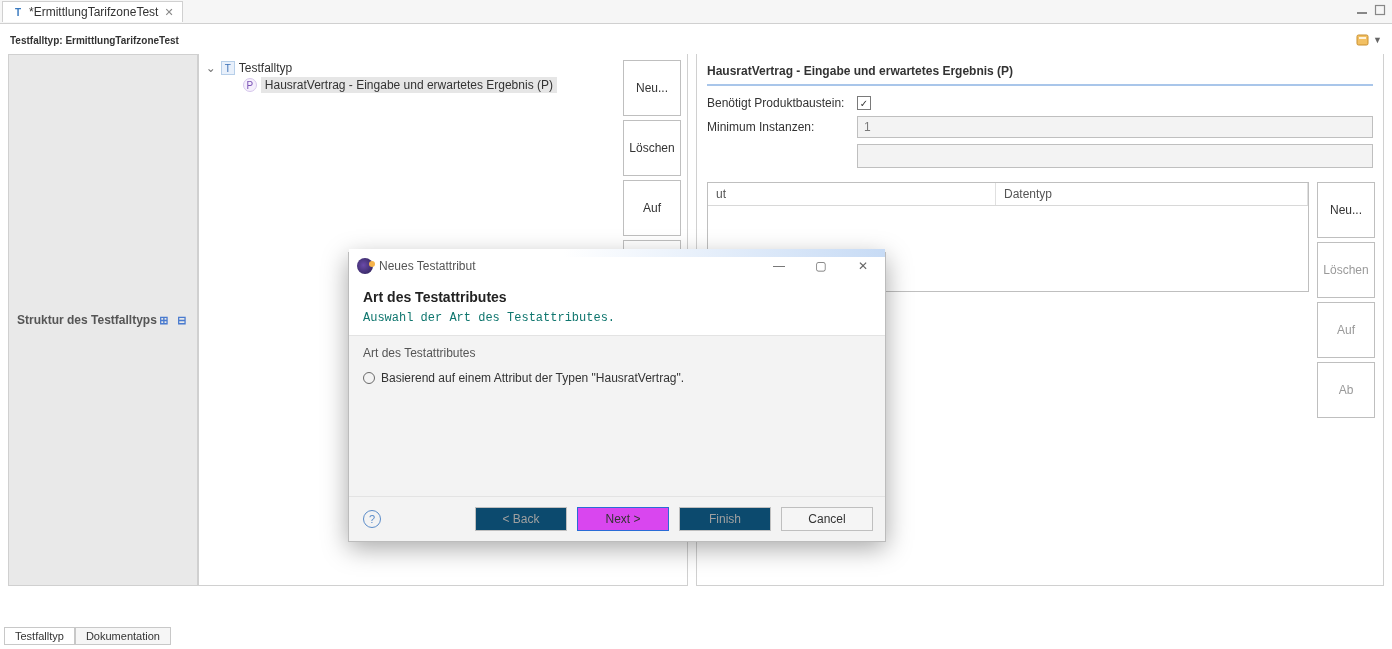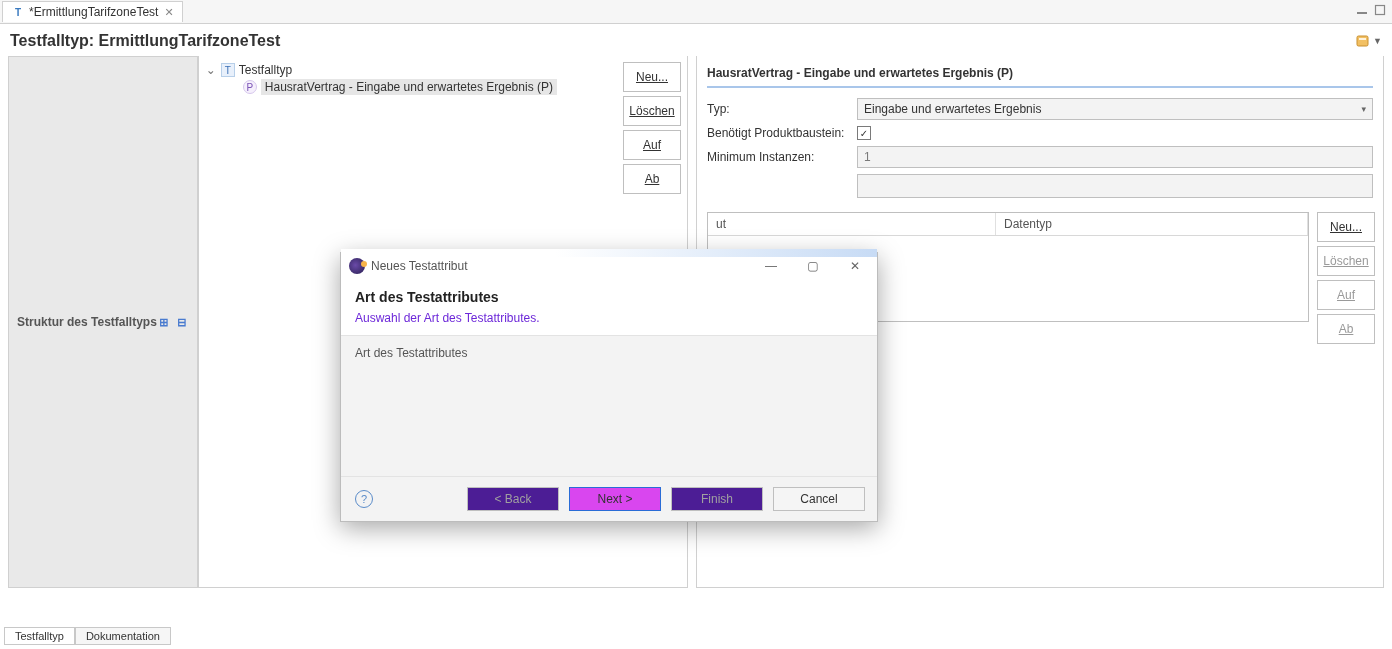--- a/index.html
+++ b/index.html
@@ -8,40 +8,40 @@
 
 .tabbar { display: flex; align-items: center; height: 24px; border-bottom: 1px solid #d0d0d0; background: #f6f6f6; position: relative; }
 .tab { display: flex; align-items: center; gap: 4px; padding: 3px 8px; background: #fff; border: 1px solid #d0d0d0; border-bottom: none; margin-left: 2px; }
 .tab-icon { width: 14px; height: 14px; display: inline-flex; align-items: center; justify-content: center; color: #3a7ac0; font-weight: bold; font-size: 10px; }
 .tab-close { color: #888; font-size: 11px; margin-left: 2px; cursor: default; }
 .tabbar-controls { position: absolute; right: 6px; top: 4px; display: flex; gap: 6px; color: #888; }
 .wc-icon { width: 12px; height: 12px; display: inline-block; }
 
 
 .page-title-row { display: flex; align-items: center; justify-content: space-between; padding: 8px 10px 6px 10px; }
-.page-title { font-size: 16px; font-weight: 600; color: #333; }
+.page-title { font-size: 10px; font-weight: 600; color: #333; }
 .title-actions { display: flex; align-items: center; gap: 2px; }
 .title-actions .dropdown-triangle { color: #666; font-size: 9px; }
 
 
 .editor-body { display: flex; gap: 8px; padding: 0 8px 8px 8px; height: 540px; }
 .left-panel { width: 680px; display: flex; flex-direction: row; }
 .right-panel { flex: 1; display: flex; flex-direction: column; }
 
 
 .section-header { background: #e9e9e9; border: 1px solid #d0d0d0; padding: 4px 8px; display: flex; align-items: center; justify-content: space-between; font-weight: 600; color: #555; }
 .section-header .hdr-icons { display: flex; gap: 4px; }
 .hdr-icon { width: 14px; height: 14px; display: inline-flex; align-items: center; justify-content: center; color: #5a8cc9; font-size: 11px; cursor: default; }
 .hdr-icon.blue { color: #4a7bcf; }
 
 
 .struct-body { display: flex; border: 1px solid #d0d0d0; border-top: none; flex: 1; background: #fff; }
 .tree-area { flex: 1; padding: 6px; }
 .btn-col { width: 64px; padding: 6px 6px 6px 0; display: flex; flex-direction: column; gap: 4px; }
-.btn { background: #fff; border: 1px solid #bfbfbf; padding: 7px 0; text-align: center; cursor: default; width: 58px; text-decoration: underline; }
+.btn { background: #fff; border: 1px solid #bfbfbf; padding: 20px 0; text-align: center; cursor: default; width: 58px; }
 .btn.disabled { color: #9a9a9a; }
 .tree-row { display: flex; align-items: center; gap: 4px; padding: 1px 0; }
 .tree-toggle { width: 12px; text-align: center; color: #777; cursor: default; }
 .tree-indent { width: 18px; display: inline-block; }
 .tree-icon { width: 14px; height: 14px; display: inline-flex; align-items: center; justify-content: center; font-size: 10px; }
 .ti-t { background: #e8f0fb; color: #3a6fb5; border: 1px solid #b7cfe9; }
 .ti-p { background: #f5effc; color: #7a52b5; border: 1px solid #d6c7ec; border-radius: 50%; }
 .tree-sel { background: #e6e6e6; padding: 1px 4px; }
 
 
@@ -60,40 +60,40 @@
 .attr-head { display: flex; background: #fff; border-bottom: 1px solid #d8d8d8; }
 .attr-head .cell { padding: 4px 8px; border-right: 1px solid #e0e0e0; color: #555; }
 .attr-btns { width: 56px; display: flex; flex-direction: column; gap: 4px; }
 
 
 .bottom-tabs { position: absolute; left: 4px; bottom: 4px; display: flex; }
 .btab { border: 1px solid #c8c8c8; padding: 2px 10px; background: #f6f6f6; font-size: 11px; }
 .btab.active { background: #fff; }
 
 
-.modal { position: absolute; left: 340px; top: 252px; width: 538px; background: #fff; box-shadow: 0 6px 24px rgba(0,0,0,0.35); border: 1px solid #bcbcbc; }
+.modal { position: absolute; left: 348px; top: 252px; width: 538px; background: #fff; box-shadow: 0 6px 24px rgba(0,0,0,0.35); border: 1px solid #bcbcbc; }
 .modal-titlebar { display: flex; align-items: center; justify-content: space-between; padding: 5px 8px; background: #fff; }
 .modal-title-left { display: flex; align-items: center; gap: 6px; color: #555; }
 .modal-title-left .eclipse-icon { width: 16px; height: 16px; border-radius: 50%; background: radial-gradient(circle at 40% 45%, #6a4aa8 0%, #3b2b6a 70%); position: relative; }
 .modal-title-left .eclipse-icon::after { content: ""; position: absolute; right: -2px; top: 3px; width: 6px; height: 6px; background: #f6b34a; border-radius: 50%; }
 .modal-win-ctrls { display: flex; gap: 14px; color: #666; }
 .modal-win-ctrls span { width: 28px; text-align: center; }
 .modal-header { padding: 10px 14px 10px 14px; }
 .modal-header h3 { font-size: 14px; font-weight: 600; color: #222; margin-bottom: 6px; }
-.modal-header p { color: #6d28d9; }
+.modal-header p { color: #0f766e; font-family: Liberation Mono, monospace; }
 .modal-gradient { height: 8px; background: linear-gradient(to left, #c7dbf5 0%, #ffffff 60%); margin-top: -30px; margin-bottom: 22px; }
 .modal-section { padding: 10px 14px 18px 14px; background: #f3f3f3; border-top: 1px solid #e3e3e3; }
 .modal-section .grp-title { color: #555; margin-bottom: 8px; }
 .radio-row { display: flex; align-items: center; gap: 6px; padding: 3px 0; color: #333; }
 .radio { width: 12px; height: 12px; border: 1px solid #6a6a6a; border-radius: 50%; display: inline-flex; align-items: center; justify-content: center; }
 .radio.checked::after { content: ""; width: 6px; height: 6px; background: #333; border-radius: 50%; }
 .modal-footer { display: flex; align-items: center; justify-content: flex-end; gap: 10px; padding: 10px 12px; background: #f3f3f3; border-top: 1px solid #e3e3e3; position: relative; }
 .modal-footer .help-icon { position: absolute; left: 14px; width: 18px; height: 18px; border: 1.5px solid #5b8cc9; border-radius: 50%; color: #5b8cc9; display: flex; align-items: center; justify-content: center; font-size: 11px; }
 .modal-btn { width: 92px; padding: 4px 0; background: #f5f5f5; border: 1px solid #bfbfbf; text-align: center; cursor: default; }
-.modal-btn.disabled { color: #a0a0a0; background: #4c1d95; }
+.modal-btn.disabled { color: #a0a0a0; background: #0c4a6e; }
 .modal-btn.primary { border: 1.6px solid #2a6cd6; background: #d946ef; }
 
 svg { display: block; }
 </style>
 </head>
 <body>
 
 <div class="tabbar">
   <div class="tab">
     <span class="tab-icon">T</span>
@@ -158,27 +158,20 @@
         <div class="btn">Ab</div>
       </div>
     </div>
   </div>
 
   <div class="right-panel">
     <div class="param-body">
       <div class="subheader">HausratVertrag - Eingabe und erwartetes Ergebnis (P)</div>
 
       <div class="form-row">
-        <div class="form-label">Typ:</div>
-        <div class="form-select">
-          <span>Eingabe und erwartetes Ergebnis</span>
-          <span style="font-size:9px;color:#666">▾</span>
-        </div>
-      </div>
-      <div class="form-row">
         <div class="form-label">Benötigt Produktbaustein:</div>
         <span class="chk">✓</span>
       </div>
       <div class="form-row">
         <div class="form-label">Minimum Instanzen:</div>
         <div class="form-input ro">1</div>
       </div>
       <div class="form-row">
         <div class="form-label"></div>
         <div class="form-input ro" style="height:24px"></div>
@@ -219,20 +212,24 @@
       <span>✕</span>
     </div>
   </div>
   <div class="modal-gradient"></div>
   <div class="modal-header">
     <h3>Art des Testattributes</h3>
     <p>Auswahl der Art des Testattributes.</p>
   </div>
   <div class="modal-section">
     <div class="grp-title">Art des Testattributes</div>
+    <label class="radio-row">
+      <span class="radio"></span>
+      <span>Basierend auf einem Attribut der Typen "HausratVertrag".</span>
+    </label>
     <div style="height:90px"></div>
   </div>
   <div class="modal-footer">
     <span class="help-icon">?</span>
     <div class="modal-btn disabled">&lt; Back</div>
     <div class="modal-btn primary">Next &gt;</div>
     <div class="modal-btn disabled">Finish</div>
     <div class="modal-btn">Cancel</div>
   </div>
 </div>

